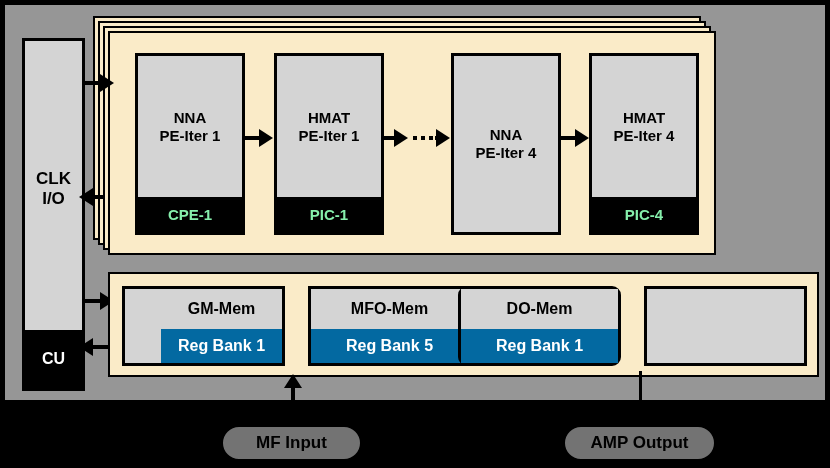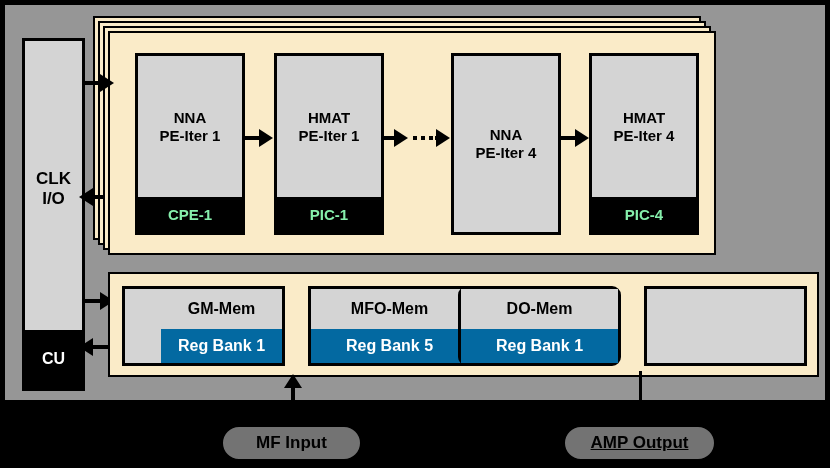--- a/index.html
+++ b/index.html
@@ -327,15 +327,15 @@
 
     <div class="divider-v" style="left:634px; top:366px; height:29px;"></div>
 
   </div>
 </div>
 
 <div class="io-pill" style="left:220px; top:424px; width:143px;">
   <span>MF Input</span>
 </div>
 
-<div class="io-pill" style="left:562px; top:424px; width:155px;text-decoration:underline;">
+<div class="io-pill" style="left:562px; top:424px; width:155px;">
   <span>AMP Output</span>
 </div>
 
 </body></html>

